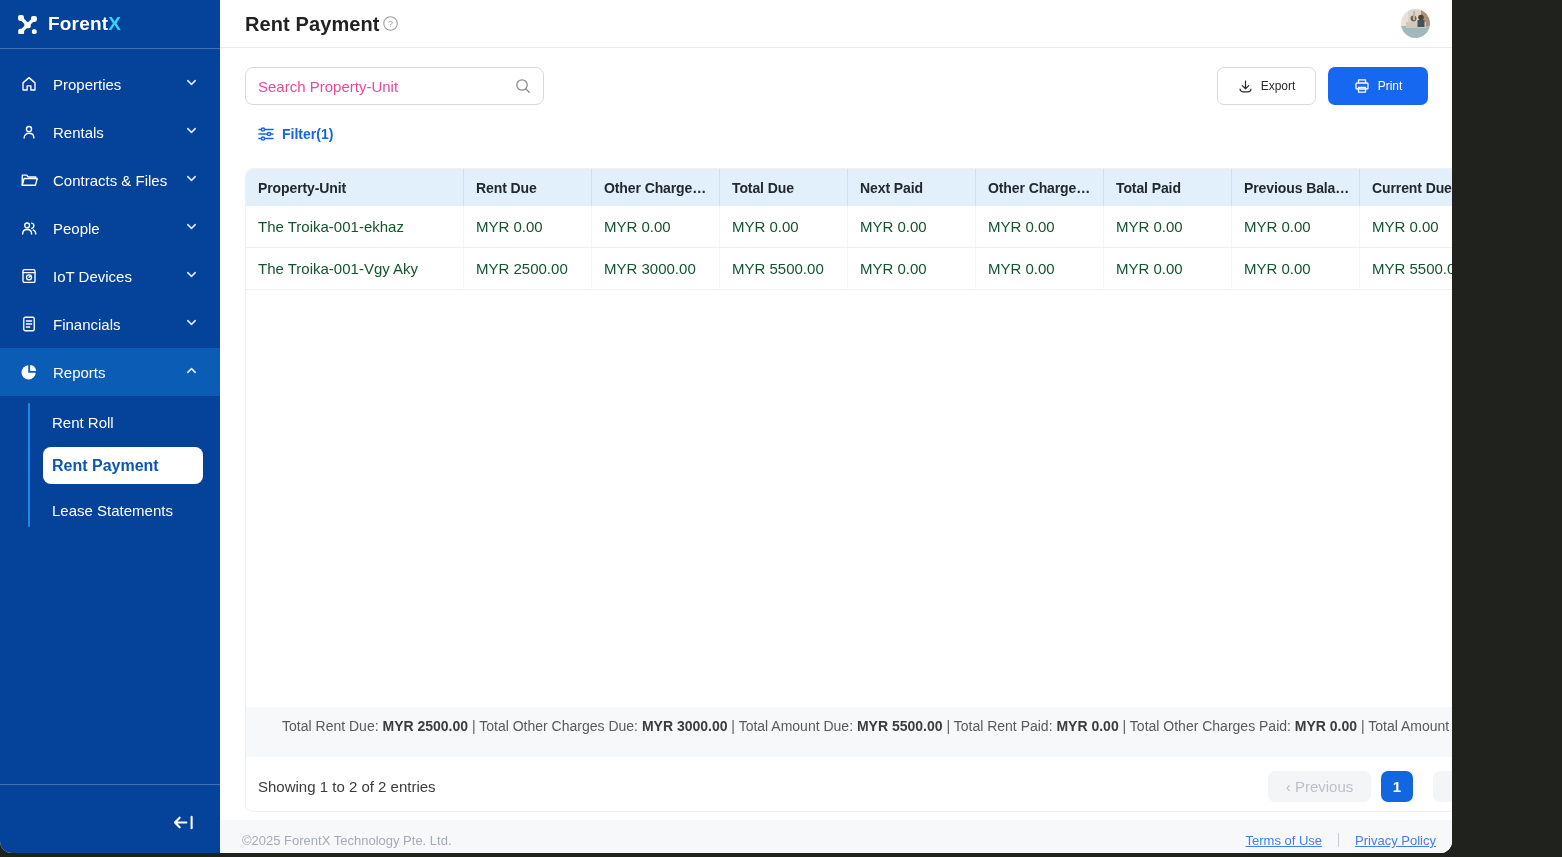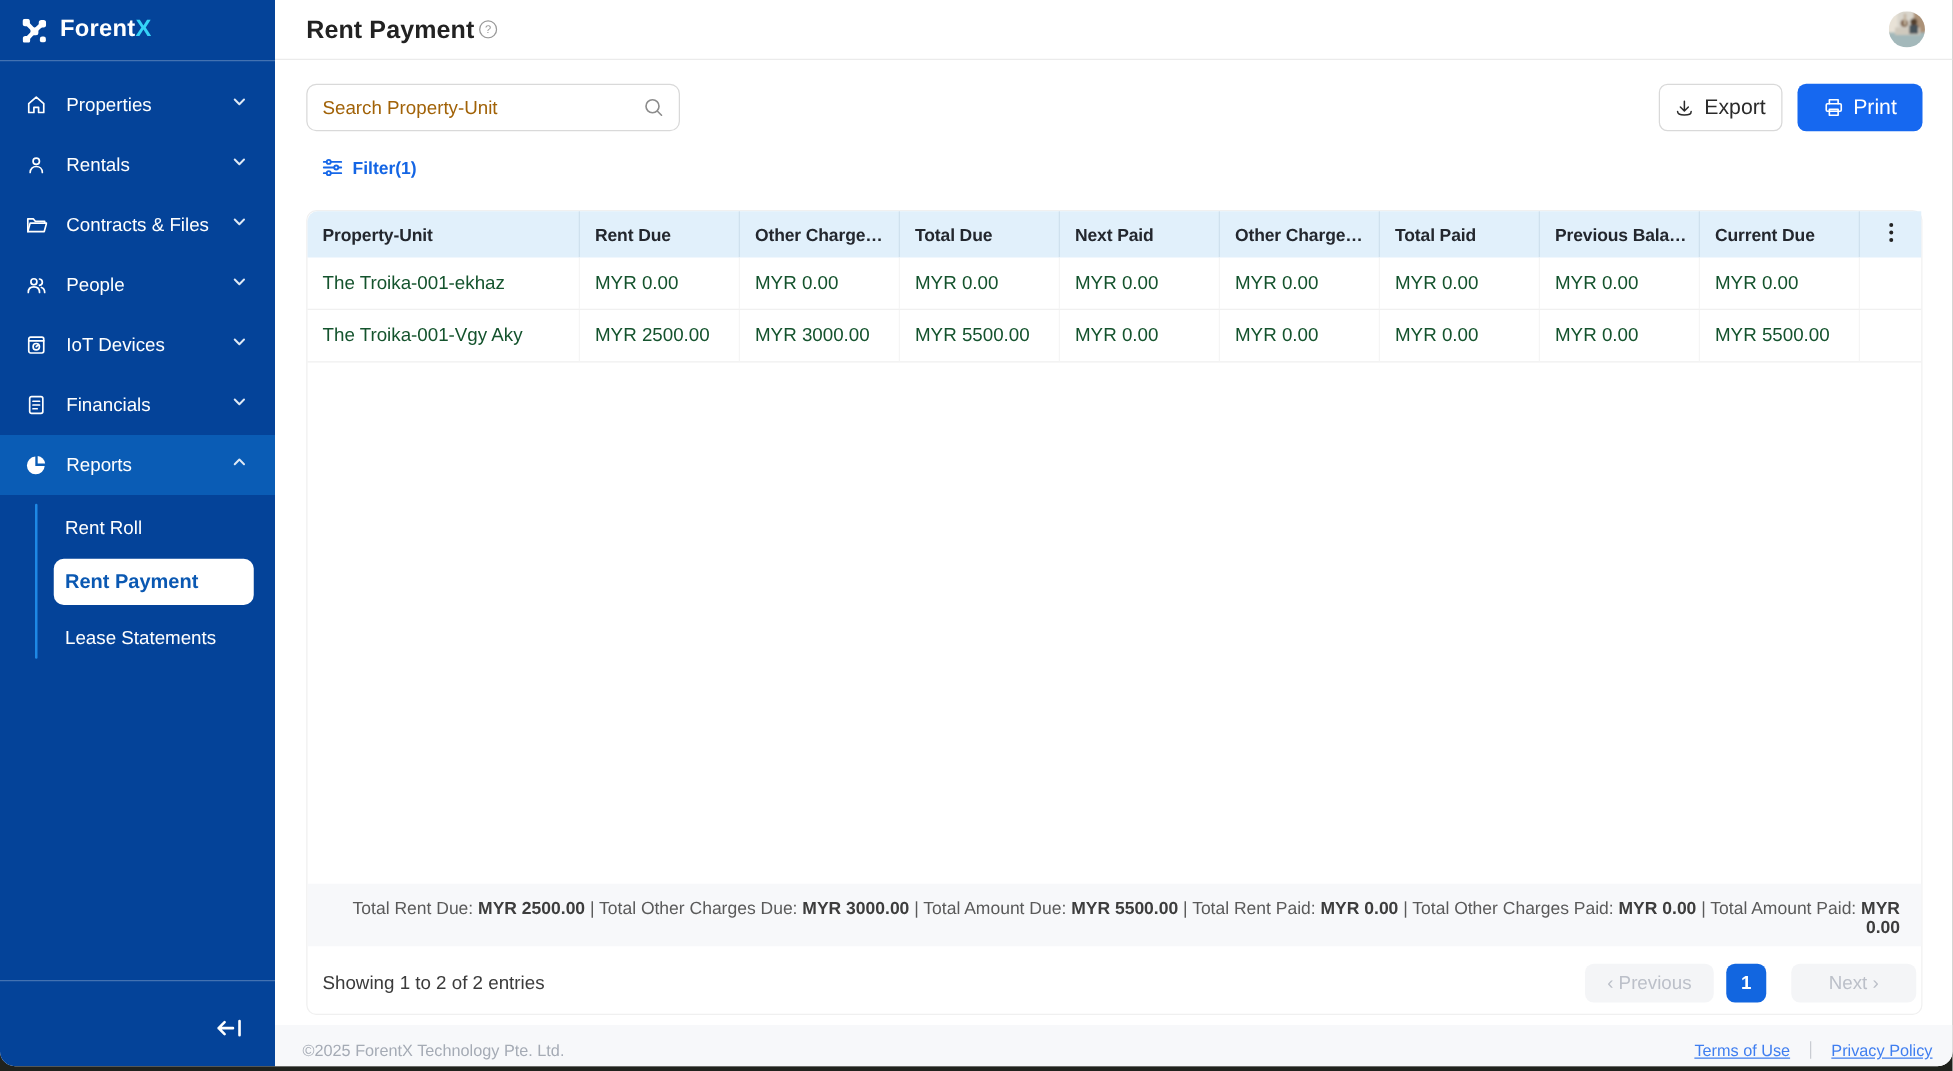--- a/index.html
+++ b/index.html
@@ -1,18 +1,18 @@
 <!DOCTYPE html>
 <html><head>
 <meta charset="utf-8">
 <style>
 * { margin:0; padding:0; box-sizing:border-box; }
 html,body { width:1562px; height:857px; overflow:hidden; }
 body { background:#20221d; font-family:"Liberation Sans", sans-serif; }
-.app { position:absolute; top:0; left:0; width:1562px; height:853px; border-radius:0 0 12px 12px; overflow:hidden; display:flex; background:#fff; }
+.app { position:absolute; top:0; left:0; width:1452px; height:853px; border-radius:0 0 12px 12px; overflow:hidden; display:flex; background:#fff; }
 
 
 .side { position:relative; width:220px; height:853px; background:#044399; flex:none; color:#fff; }
 .logo { height:49px; border-bottom:1px solid rgba(255,255,255,0.25); display:flex; align-items:center; padding-left:18px; }
 .logo svg { width:19px; height:19px; }
 .logo .lt { font-size:19px; font-weight:bold; margin-left:11px; letter-spacing:0.2px; }
 .logo .lt .x { color:#35d3f7; }
 .nav { padding-top:11px; }
 .nitem { height:48px; display:flex; align-items:center; padding:0 20px; position:relative; }
 .nitem .ic { width:18px; height:18px; flex:none; display:flex; align-items:center; justify-content:center; }
@@ -28,22 +28,22 @@
 
 
 .main { position:relative; flex:1; height:853px; background:#fff; }
 .topbar { height:48px; border-bottom:1px solid #ebebeb; position:relative; }
 .title { position:absolute; left:25px; top:13px; font-size:20px; font-weight:bold; color:#222; letter-spacing:0.1px;}
 .help { position:absolute; left:163px; top:16px; }
 .avatar { position:absolute; right:22px; top:9px; width:29px; height:29px; border-radius:50%; overflow:hidden; }
 
 .toolbar { position:absolute; top:67px; left:25px; right:24px; height:38px; }
 .search { position:absolute; left:0; top:0; width:299px; height:38px; border:1px solid #d9d9d9; border-radius:8px; display:flex; align-items:center; padding:0 12px; }
-.search .ph { color:#a16207; font-size:15px; flex:1; }
-.btn { position:absolute; top:0; height:38px; border-radius:7px; display:flex; align-items:center; justify-content:center; font-size:17px; }
+.search .ph { color:#ec4899; font-size:15px; flex:1; }
+.btn { position:absolute; top:0; height:38px; border-radius:7px; display:flex; align-items:center; justify-content:center; font-size:12px; }
 .btn-export { right:112px; width:99px; border:1px solid #d9d9d9; color:#2b2b2b; background:#fff; }
 .btn-print { right:0; width:100px; background:#1668f0; color:#fff; }
 .btn svg { margin-right:8px; }
 
 .filterrow { position:absolute; top:118px; left:25px; height:31px; display:flex; align-items:center;text-align:right; }
 .flink { display:flex; align-items:center; color:#1465e4; font-size:14px; font-weight:bold; margin-left:13px; }
 .flink svg { margin-right:8px; }
 .chip { margin-left:13px; height:31px; background:#fafafa; border:1px solid #d9d9d9; border-radius:6px; display:flex; align-items:center; padding:0 9px; font-size:14px; }
 .chip .cl { color:#a7a7a7; }
 .chip .cv { color:#262626; font-weight:bold; margin-left:4px; }

